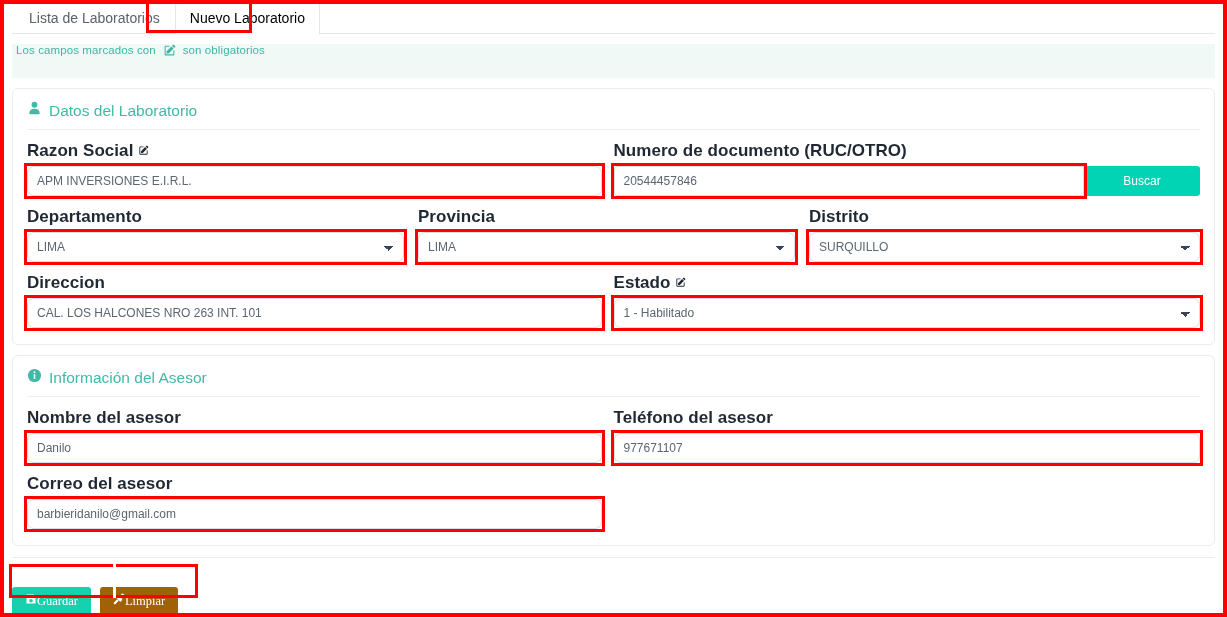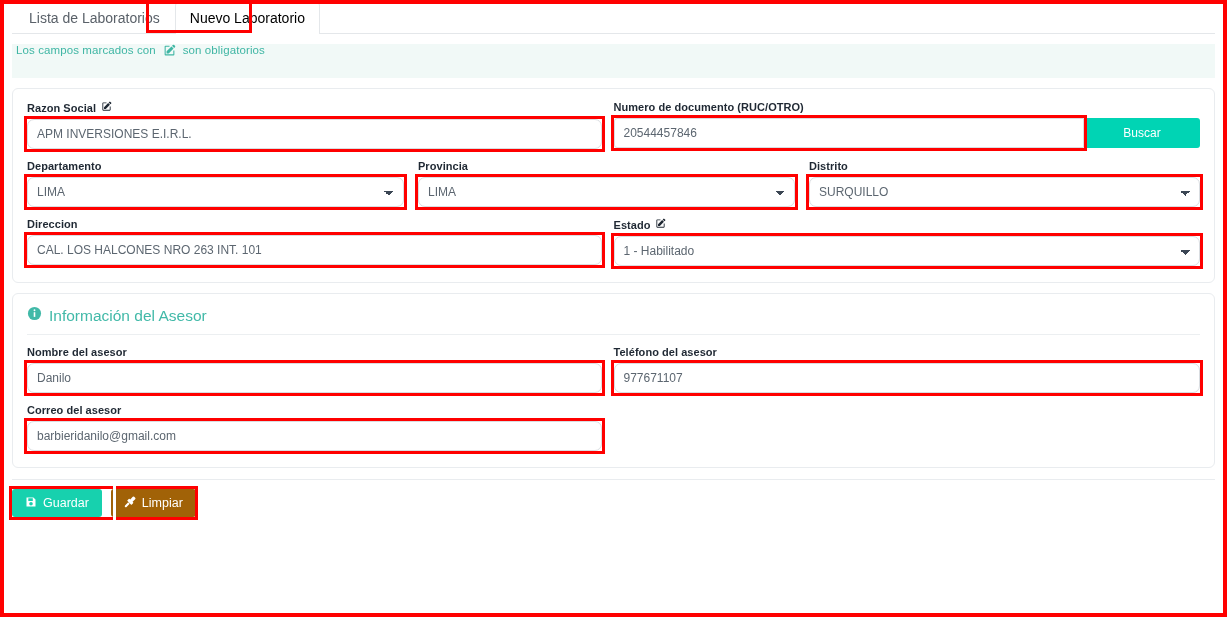--- a/index.html
+++ b/index.html
@@ -107,23 +107,23 @@
     margin-bottom: 11px;
   }
   .row:last-child { margin-bottom: 0; }
   .col-6 { width: 50%; padding-right: 12px; }
   .col-6:last-child { padding-right: 0; padding-left: 0; }
   .col-4 { width: 33.3333%; padding-right: 14px; }
   .col-4:last-child { padding-right: 0; }
 
   label.fl {
     display: flex;
-    align-items: center;
+    align-items: flex-start;
     gap: 5px;
-    font-size: 11px;
+    font-size: 17px;
     font-weight: bold;
     color: #1f2833;
     margin-bottom: 5px;
     letter-spacing: .05px;
   }
 
   .ctrl-wrap { position: relative; }
 
   input.fc, select.fc {
     width: 100%;
@@ -184,29 +184,29 @@
     margin-top: 11px;
     padding-top: 9px;
     border-top: 1px solid #e9ecef;
     display: flex;
     gap: 9px;
     position: relative;
   }
   .btn {
     display: inline-flex;
     align-items: center;
-    gap: 6px;
     height: 28px;
     padding: 0 13px;
     border: none;
     border-radius: 3px;
     font-size: 12.5px;
-    font-family: Liberation Sans, sans-serif;
+    font-family: Liberation Serif, serif;
     color: #ffffff;
     cursor: pointer;
+    margin-top: 20px;
   }
   .btn-save { background: #17d1ae; }
   .btn-clear { background: #a16207; }
   .btn svg { flex: none; }
   .footer-highlight {
     position: absolute;
     left: -3px; top: 6px;
     width: 189px; height: 34px;
     border: 3px solid #ff0000;
     pointer-events: none;
@@ -237,20 +237,29 @@
       <svg width="13" height="13" viewBox="0 0 16 16" fill="#3fb6a4">
         <path d="M12.1 1.3a1.1 1.1 0 0 1 1.6 0l1 1a1.1 1.1 0 0 1 0 1.6l-1 1-2.6-2.6 1-1zM10.4 3l2.6 2.6-6 6H4.4V9l6-6z"></path>
         <path d="M2 3.2A1.2 1.2 0 0 1 3.2 2H8v1.3H3.3v9.4h9.4V8H14v4.8A1.2 1.2 0 0 1 12.8 14H3.2A1.2 1.2 0 0 1 2 12.8V3.2z"></path>
       </svg>
     </span>
     <span class="txt">son obligatorios</span>
   </div>
 
   <div class="card">
 
+    <div class="card-title">
+      <span>
+        <svg width="15" height="15" viewBox="0 0 16 16" fill="#41b9a8">
+          <circle cx="8" cy="4" r="3.1"></circle>
+          <path d="M8 8.3c-3 0-5.4 1.7-5.4 3.8V14h10.8v-1.9c0-2.1-2.4-3.8-5.4-3.8z"></path>
+        </svg>
+      </span>
+      <span>Datos del Laboratorio</span>
+    </div>
 
     <div class="row">
       <div class="col-6">
         <label class="fl">
           <span>Razon Social</span>
           <span>
             <svg width="11" height="11" viewBox="0 0 16 16" fill="#1f2833">
               <path d="M12.1 1.3a1.1 1.1 0 0 1 1.6 0l1 1a1.1 1.1 0 0 1 0 1.6l-1 1-2.6-2.6 1-1zM10.4 3l2.6 2.6-6 6H4.4V9l6-6z"></path>
               <path d="M2 3.2A1.2 1.2 0 0 1 3.2 2H8v1.3H3.3v9.4h9.4V8H14v4.8A1.2 1.2 0 0 1 12.8 14H3.2A1.2 1.2 0 0 1 2 12.8V3.2z"></path>
             </svg>

